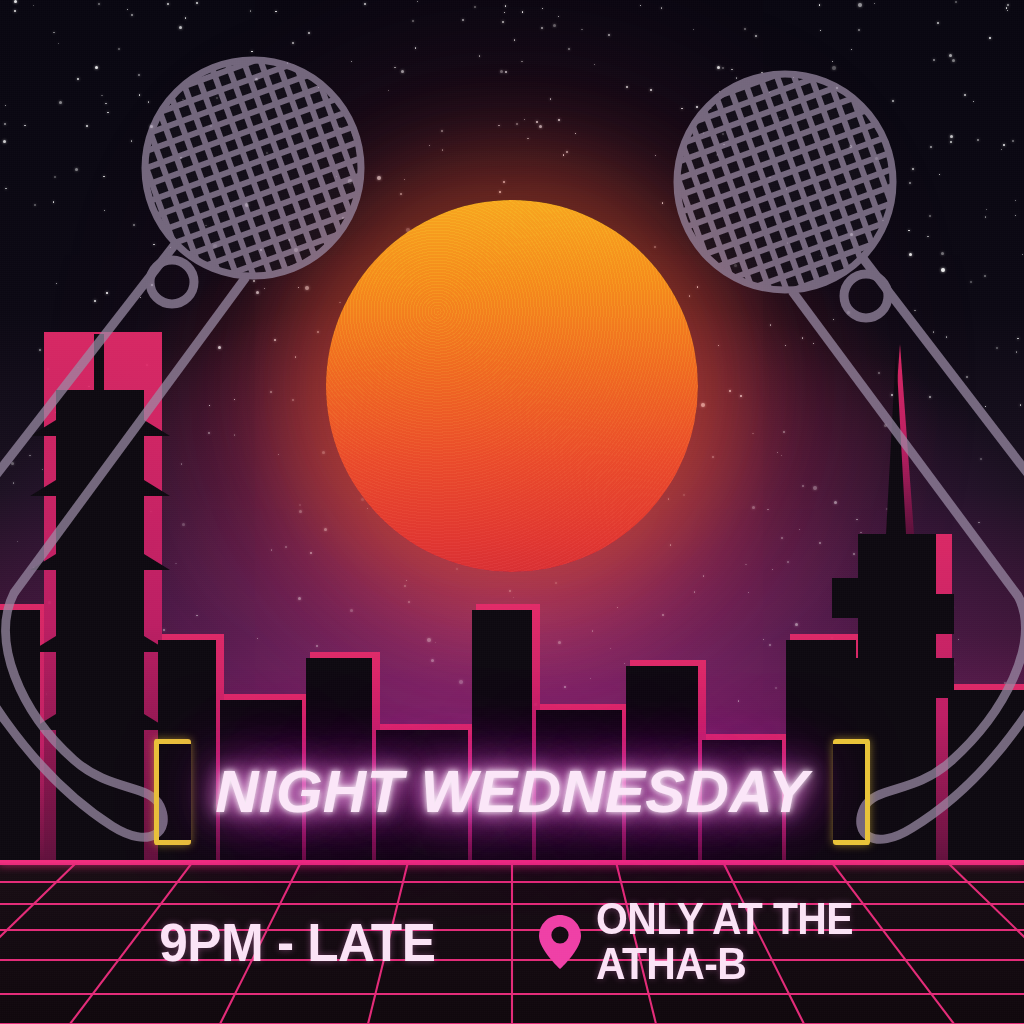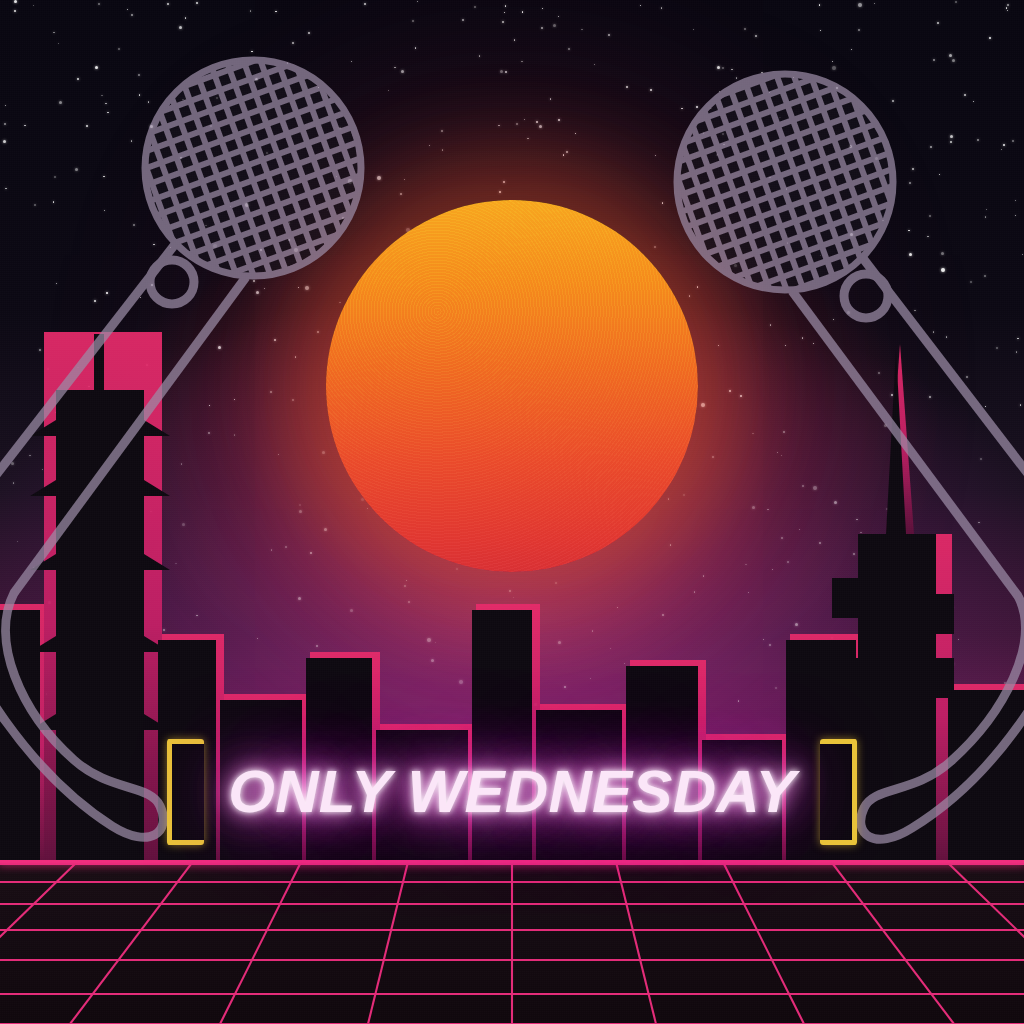--- a/index.html
+++ b/index.html
@@ -611,21 +611,21 @@
         <path d="M792 291 L1018 596" fill="none" stroke="#9b8ca6" stroke-width="9"></path>
         <path d="M1094 560 C 1062 690, 984 784, 912 828 C 874 852, 852 834, 864 808 C 874 786, 914 794, 950 762 C 1004 714, 1042 642, 1018 596" fill="none" stroke="#9b8ca6" stroke-width="9" stroke-linecap="round"></path>
         <circle cx="866" cy="296" r="22" fill="none" stroke="#9b8ca6" stroke-width="9"></circle>
       </g>
     </svg>
   </div>
 
 
   <div class="bracket-row">
     <div class="brk l"></div>
-    <div class="neon t-every">ONLY WEDNESDAY</div>
+    <div class="neon t-every">NIGHT WEDNESDAY</div>
     <div class="brk r"></div>
   </div>
 
   <div class="floor">
     <svg viewBox="0 0 1024 164" preserveAspectRatio="none">
       <g stroke="#ef2d7e" stroke-width="2.1" fill="none" opacity=".95">
 
         <line x1="0" y1="4" x2="1024" y2="4"></line>
         <line x1="0" y1="22" x2="1024" y2="22"></line>
         <line x1="0" y1="44" x2="1024" y2="44"></line>
@@ -645,15 +645,29 @@
         <line x1="512" y1="-420" x2="804" y2="164"></line>
         <line x1="512" y1="-420" x2="954" y2="164"></line>
         <line x1="512" y1="-420" x2="1114" y2="164"></line>
         <line x1="512" y1="-420" x2="1274" y2="164"></line>
         <line x1="512" y1="-420" x2="1444" y2="164"></line>
       </g>
     </svg>
     <div class="floor-top"></div>
   </div>
 
+  <div class="info">
+    <div class="info-time">9PM - LATE</div>
+
+    <div class="info-place">
+      <svg class="pin" viewBox="0 0 44 58">
+        <path d="M22 2 C10.4 2 1 11.4 1 23 C1 37 22 56 22 56 C22 56 43 37 43 23 C43 11.4 33.6 2 22 2 Z" fill="#ef3fa6"></path>
+        <circle cx="22" cy="22" r="8.6" fill="#140a12"></circle>
+      </svg>
+      <div class="info-lines">
+        <div>ONLY AT THE</div>
+        <div>ATHA-B</div>
+      </div>
+    </div>
+  </div>
 
   <div class="grain"></div>
 </div>
 
 </body></html>

